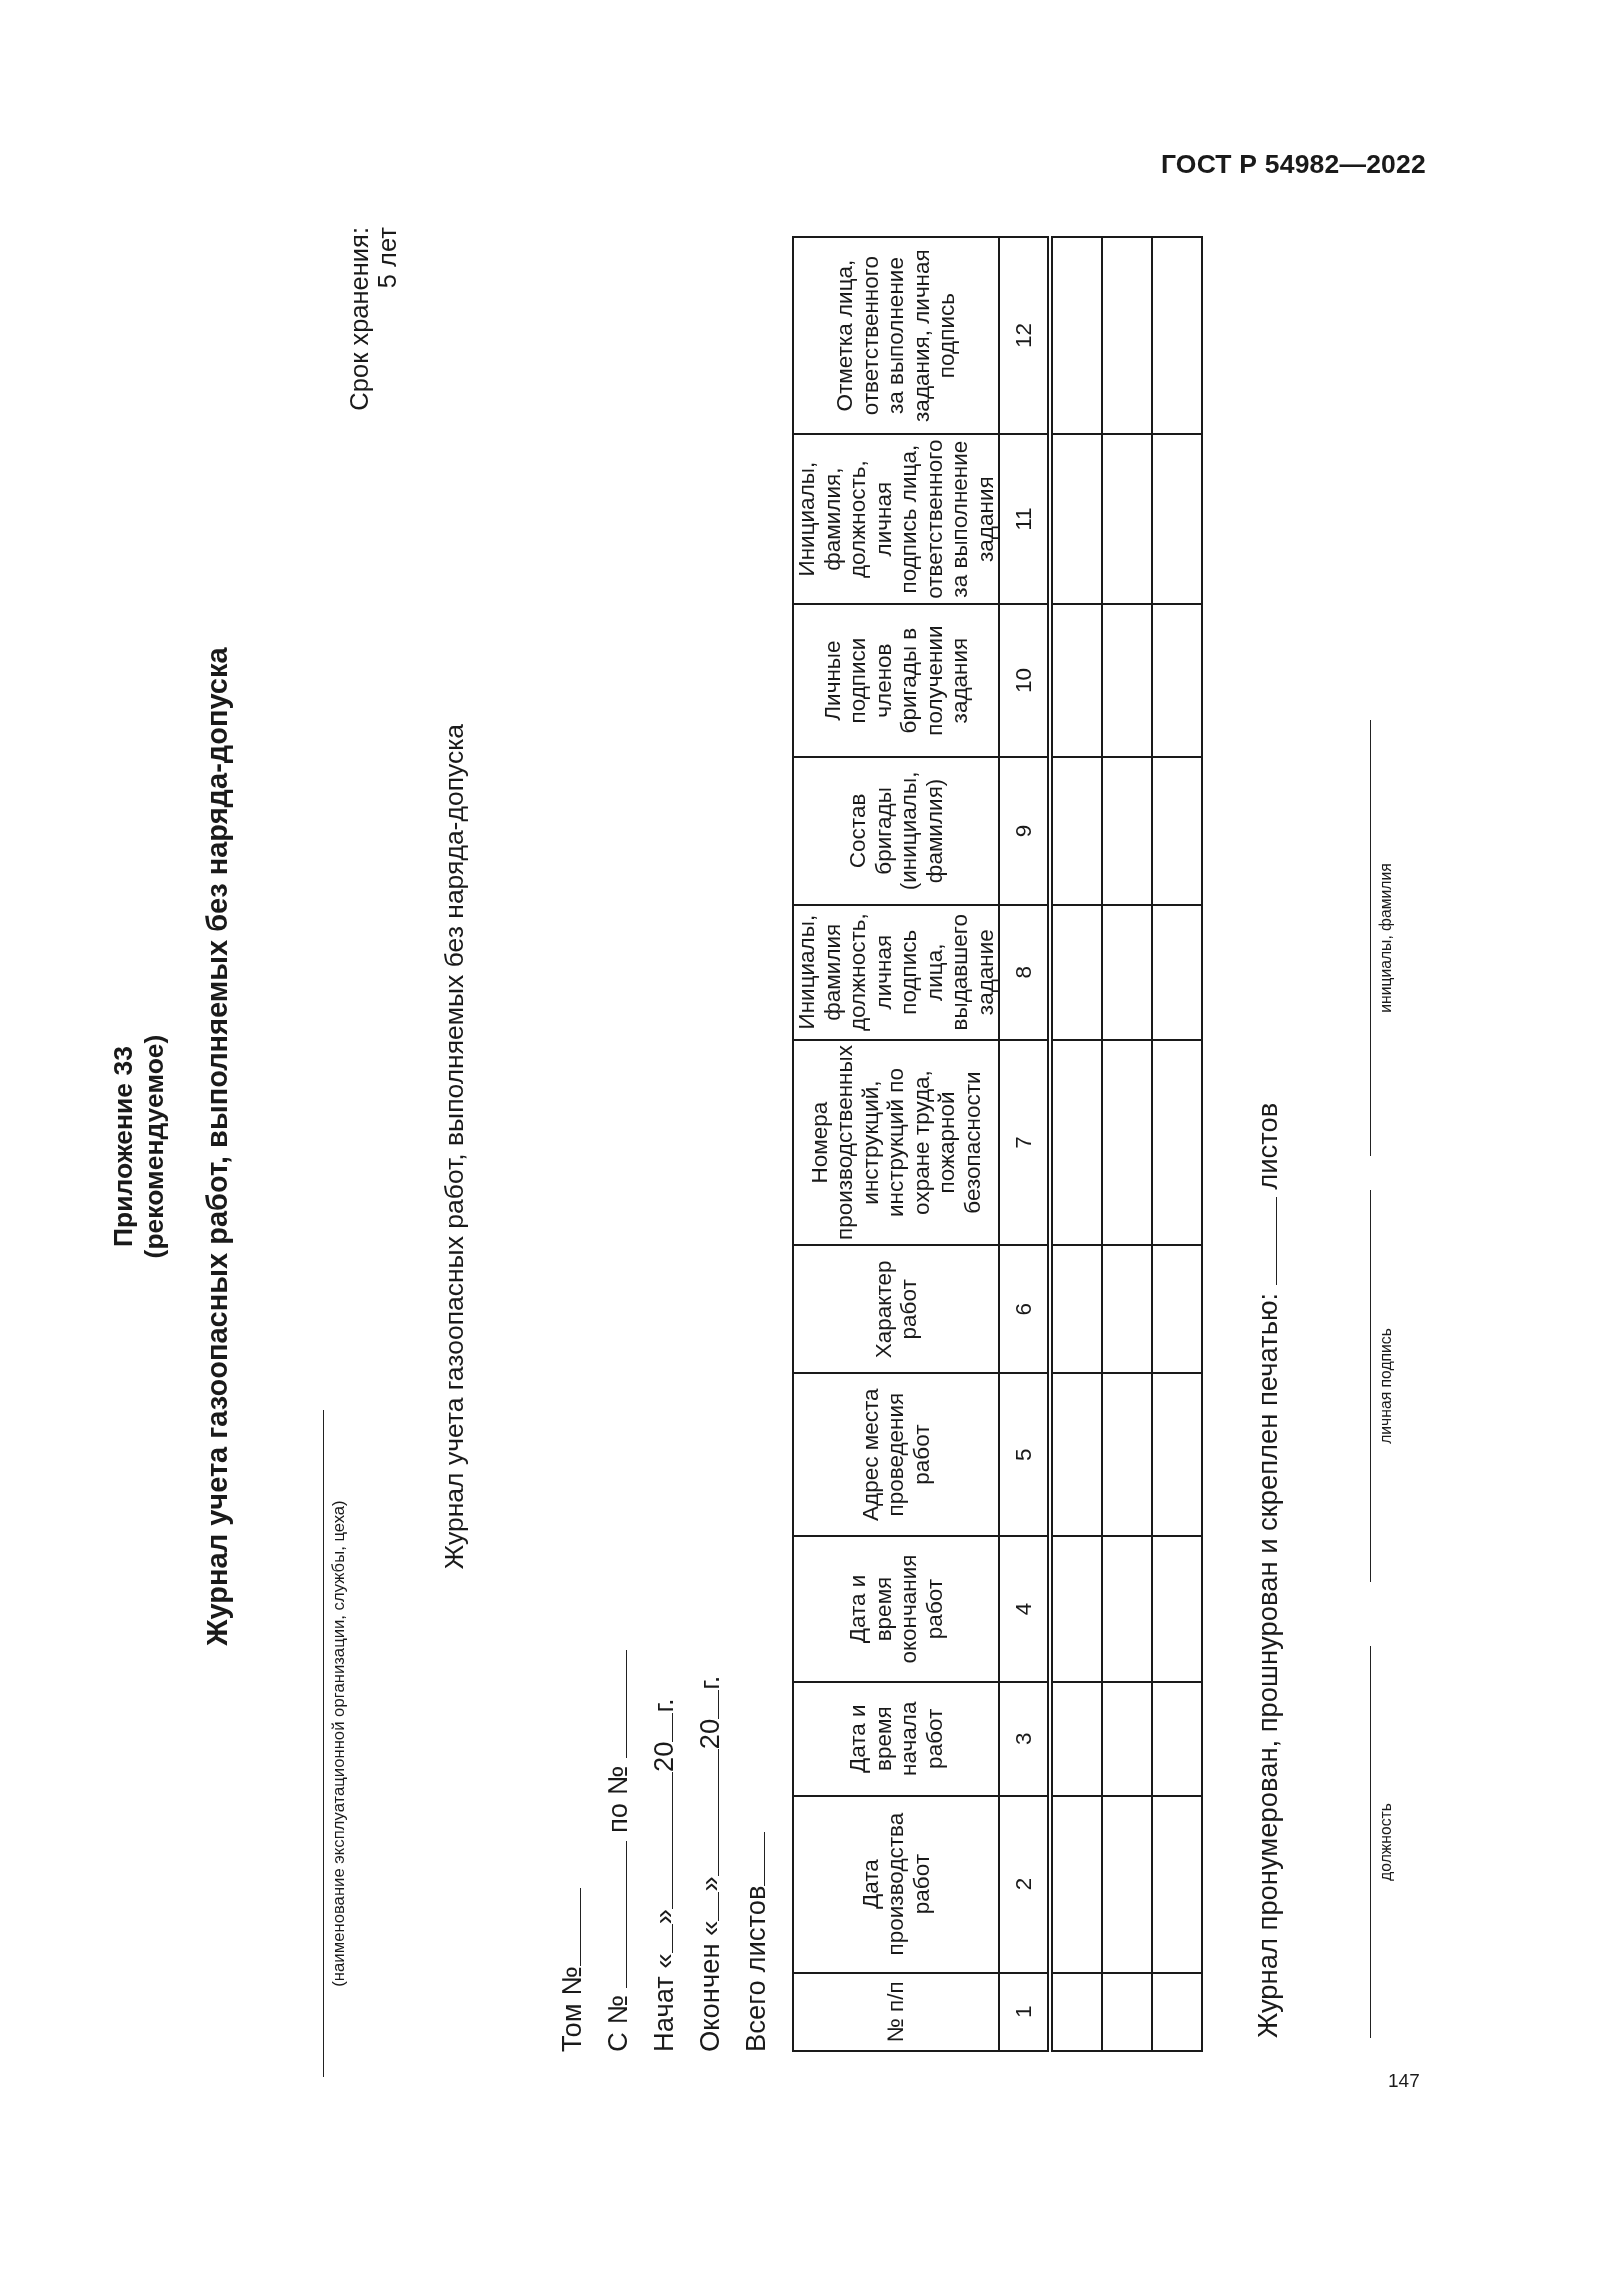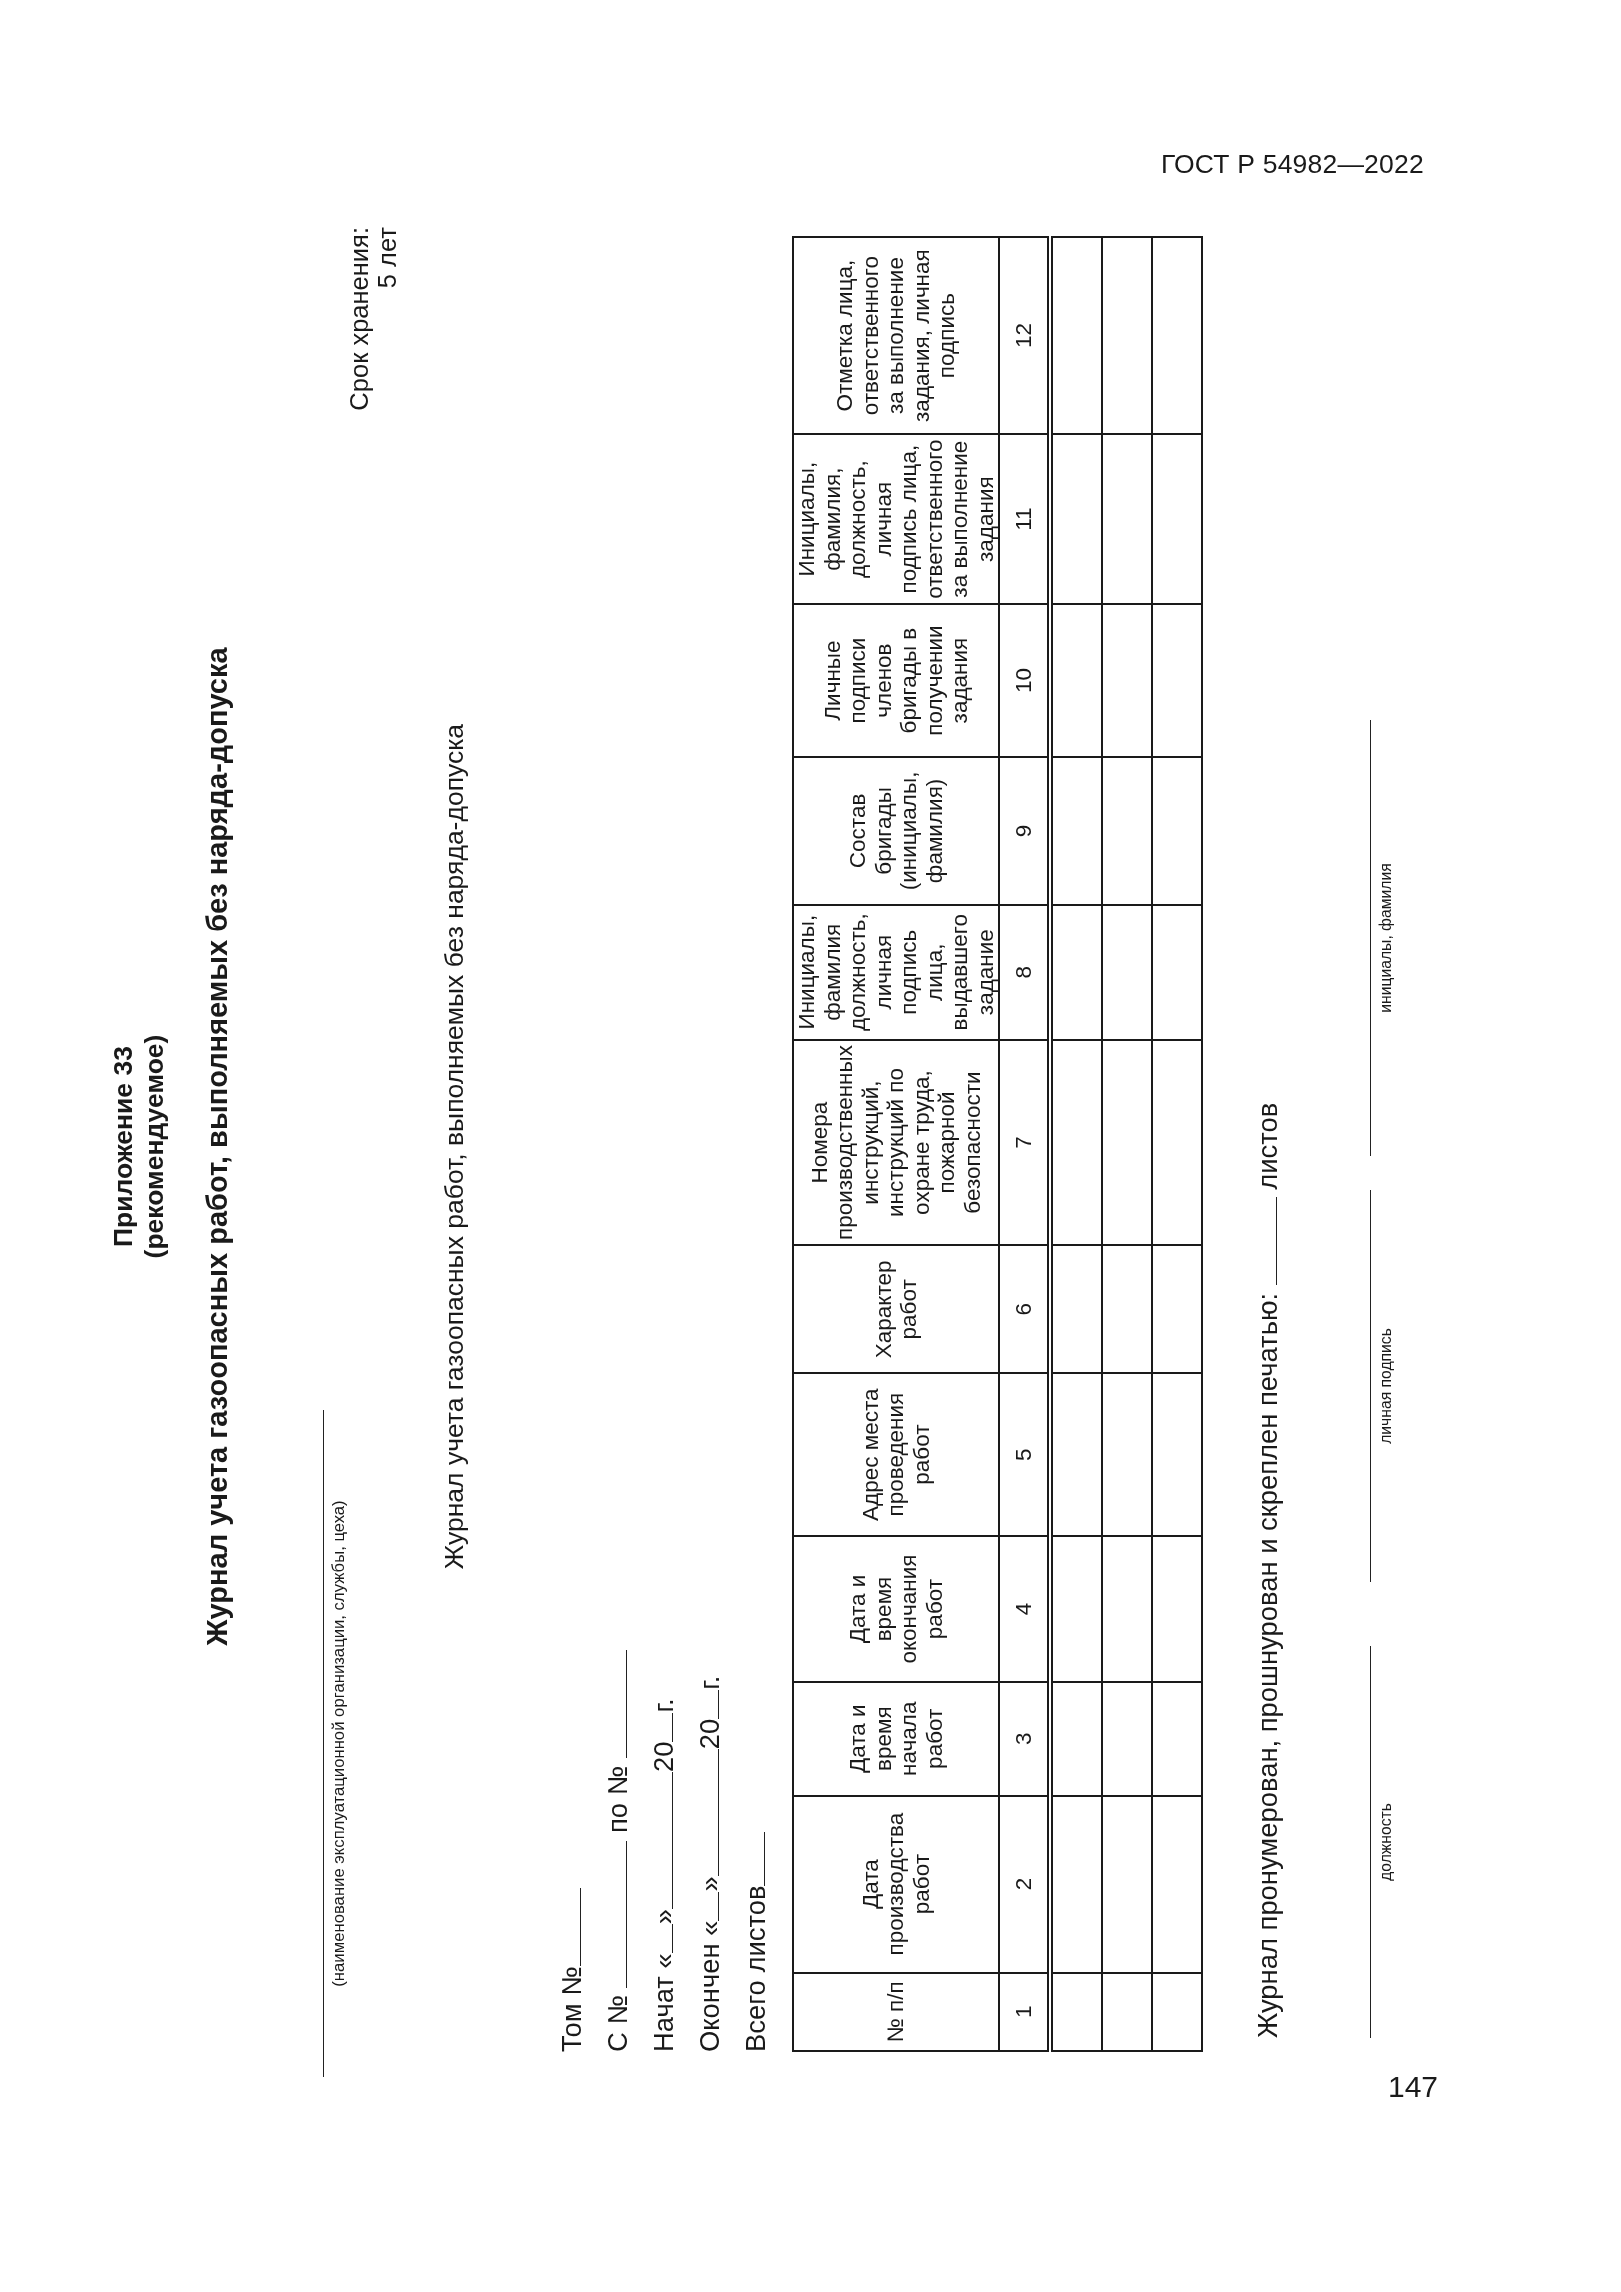--- a/index.html
+++ b/index.html
@@ -1,20 +1,20 @@
 <!DOCTYPE html>
 <html><head>
 <meta charset="utf-8">
 <style>
   html, body { margin:0; padding:0; background:#ffffff; }
   body { width:1621px; height:2293px; position:relative; overflow:hidden;
          font-family:"Liberation Sans", sans-serif; color:#1a1a1a; }
-  .gost-header { position:absolute; left:1161px; top:149px; font-weight:normal;
+  .gost-header { position:absolute; left:1161px; top:149px; font-weight:bold;
                  font-size:26.5px; letter-spacing:0.2px; }
-  .page-number { position:absolute; left:1388px; top:2070px; font-size:30px; }
+  .page-number { position:absolute; left:1388px; top:2070px; font-size:19px; }
 
   
   .land { position:absolute; width:2293px; height:1621px; left:0; top:0;
           transform-origin:0 0; transform: translate(0px, 2293px) rotate(-90deg); }
 
   .appendix { position:absolute; left:0; width:2293px; top:108px; text-align:center;
               font-weight:bold; font-size:26.5px; line-height:31px; }
   .appendix .sub { font-weight:bold; }
   .main-title { position:absolute; left:0; width:2293px; top:201px; text-align:center;
                 font-weight:bold; font-size:29px; }

